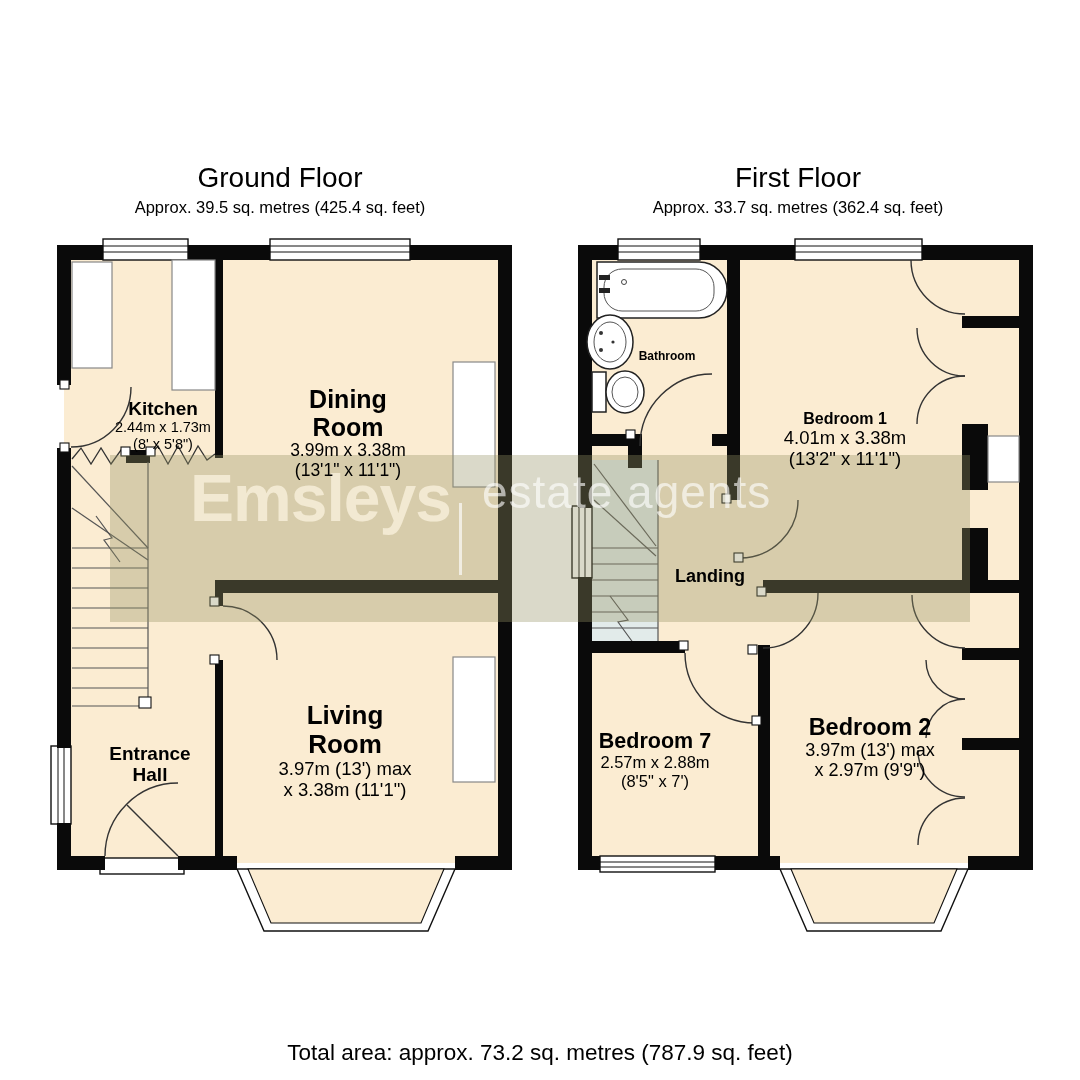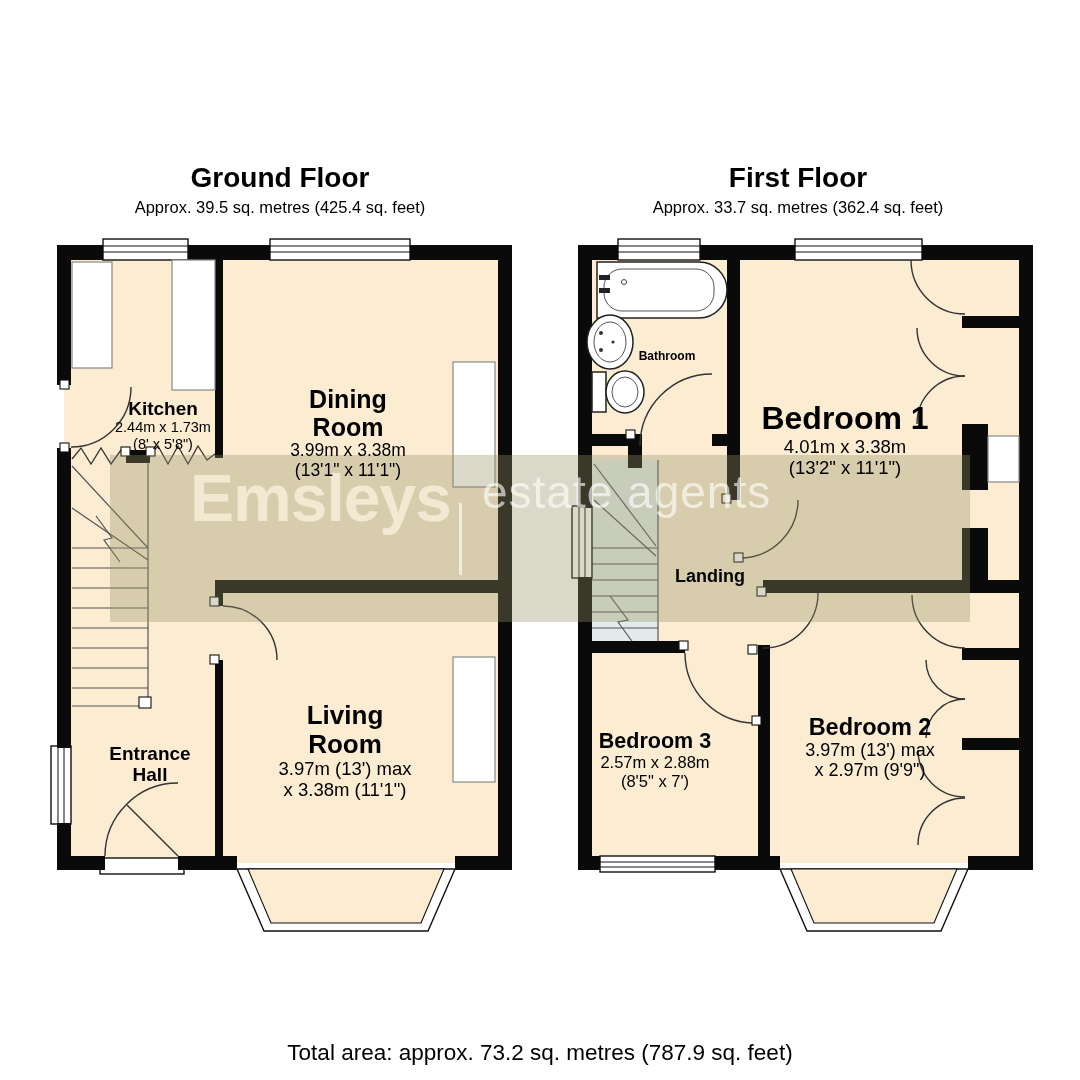--- a/index.html
+++ b/index.html
@@ -24,21 +24,21 @@
   .fixt2{fill:none;stroke:#555;stroke-width:1;}
   .door{fill:none;stroke:#333;stroke-width:1.4;}
   .stair{stroke:#555;stroke-width:1.2;fill:none;}
   .furn{fill:#fff;stroke:#888;stroke-width:1.2;}
   .sq{fill:#fff;stroke:#111;stroke-width:1.1;}
   .zig{fill:none;stroke:#333;stroke-width:1.3;}
   .roomfill{fill:var(--room-fill);}
   .stairfill{fill:var(--stair-fill);}
 
   .floor-header{position:absolute;z-index:3;transform:translateX(-50%);text-align:center;white-space:nowrap;}
-  .floor-title{font-size:28px;font-weight:bold;line-height:1.1;}
+  .floor-title{font-size:28px;font-weight:normal;line-height:1.1;}
   .floor-subtitle{font-size:16.5px;margin-top:4px;}
 
   .room-label{position:absolute;z-index:3;transform:translate(-50%,-50%);text-align:center;line-height:1.12;}
   .rname{font-weight:bold;}
 
   .watermark{position:absolute;left:110px;top:455px;width:860px;height:167px;
     background:var(--band);z-index:2;}
   .wm-brand{position:absolute;left:52px;top:10px;font-size:66px;font-weight:bold;
     letter-spacing:-1px;color:var(--brand-color);line-height:1;margin-left:28px;}
   .wm-sep{position:absolute;left:349px;top:48px;width:3px;height:72px;background:rgba(255,255,255,0.65);}
@@ -294,34 +294,34 @@
 
 <div class="room-label" style="left:150px;top:764px;width:110px">
   <div class="rname" style="font-size:19px">Entrance Hall</div>
 </div>
 
 <div class="room-label" style="left:667px;top:357px;width:130px">
   <div class="rname" style="font-size:12px">Bathroom</div>
 </div>
 
 <div class="room-label" style="left:845px;top:440px;width:220px">
-  <div class="rname" style="font-size:32px">Bedroom 1</div>
+  <div class="rname" style="font-size:16px">Bedroom 1</div>
   <div class="rdim" style="font-size:18.5px">4.01m x 3.38m</div>
   <div class="rdim" style="font-size:18.5px">(13'2" x 11'1")</div>
 </div>
 
 <div class="room-label" style="left:710px;top:576px;width:110px">
   <div class="rname" style="font-size:18px">Landing</div>
 </div>
 
 <div class="room-label" style="left:870px;top:747px;width:220px">
   <div class="rname" style="font-size:23.5px">Bedroom 2</div>
   <div class="rdim" style="font-size:18px">3.97m (13') max</div>
   <div class="rdim" style="font-size:18px">x 2.97m (9'9")</div>
 </div>
 
 <div class="room-label" style="left:655px;top:760px;width:180px">
-  <div class="rname" style="font-size:21.5px">Bedroom 3</div>
+  <div class="rname" style="font-size:21.5px">Bedroom 7</div>
   <div class="rdim" style="font-size:16.5px">2.57m x 2.88m</div>
   <div class="rdim" style="font-size:16.5px">(8'5" x 7')</div>
 </div>
 
 <div class="footer">Total area: approx. 73.2 sq. metres (787.9 sq. feet)</div>
 
 </body></html>

